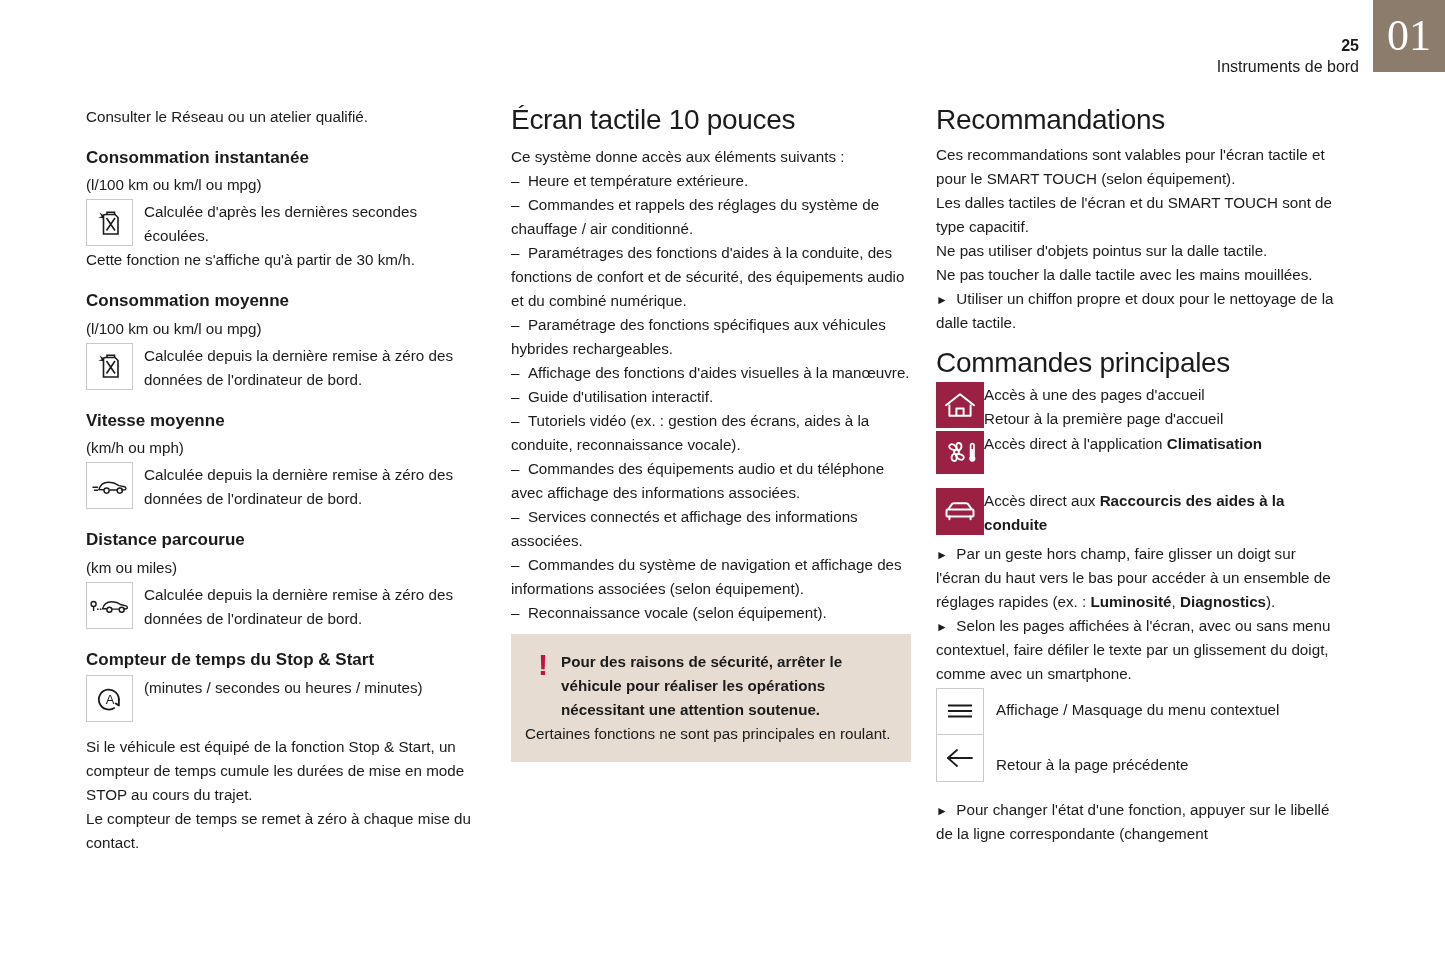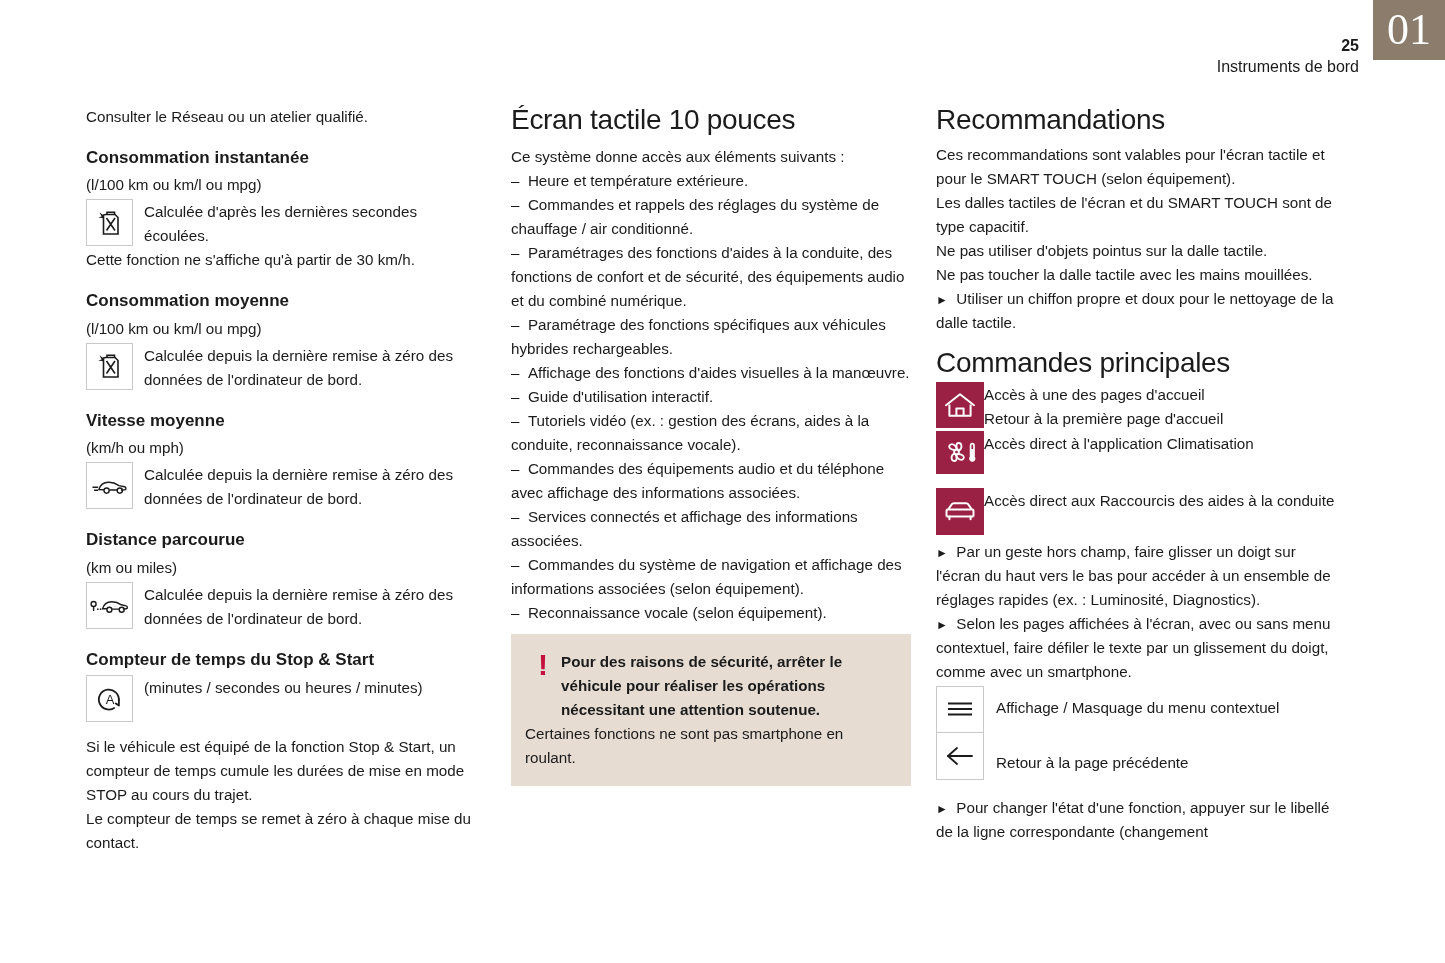--- a/index.html
+++ b/index.html
@@ -10,21 +10,21 @@
     color:#1b1b1b;
     overflow:hidden;
   }
 
   
   .header {
     position:absolute; top:0; left:0; width:1445px; height:90px;
   }
   .chapter-tab {
     position:absolute; top:0; right:0;
-    width:72px; height:60px;
+    width:72px; height:72px;
     background:#8b7c6c;
     display:flex; align-items:center; justify-content:center;
   }
   .chapter-num {
     font-family:"Liberation Serif", serif;
     font-size:44px; color:#ffffff; line-height:1; letter-spacing:0px;
   }
   .header-text {
     position:absolute; top:36px; right:86px;
     text-align:right;
@@ -112,21 +112,21 @@
   .warn-bang {
     flex:0 0 auto; width:36px;
     color:#c4123f; font-size:30px; font-weight:bold; line-height:0.92;
     text-align:center; padding-top:1px;
   }
   .warn-strong {
     font-size:15.2px; line-height:1.58; font-weight:bold; color:#1b1b1b;
   }
   .warn-body { font-size:15.2px; line-height:1.58; color:#1b1b1b; }
 
-  b { font-weight:normal; }
+  b { font-weight:bold; }
   svg { display:block; }
 </style>
 </head>
 <body>
 
 <div class="header">
   <div class="header-text">
     <div class="page-number">25</div>
     <div class="chapter-title">Instruments de bord</div>
   </div>
@@ -234,21 +234,21 @@
     <p class="body">–&nbsp;&nbsp;<span>Commandes des équipements audio et du téléphone avec affichage des informations associées.</span></p>
     <p class="body">–&nbsp;&nbsp;<span>Services connectés et affichage des informations associées.</span></p>
     <p class="body">–&nbsp;&nbsp;<span>Commandes du système de navigation et affichage des informations associées (selon équipement).</span></p>
     <p class="body">–&nbsp;&nbsp;<span>Reconnaissance vocale (selon équipement).</span></p>
 
     <div class="warn">
       <div class="warn-first">
         <div class="warn-bang">!</div>
         <div class="warn-strong">Pour des raisons de sécurité, arrêter le véhicule pour réaliser les opérations nécessitant une attention soutenue.</div>
       </div>
-      <div class="warn-body">Certaines fonctions ne sont pas smartphone en roulant.</div>
+      <div class="warn-body">Certaines fonctions ne sont pas principales en roulant.</div>
     </div>
   </div>
 
   <div class="col col-right">
     <h1 class="section">Recommandations</h1>
     <p class="body">Ces recommandations sont valables pour l'écran tactile et pour le SMART TOUCH (selon équipement).</p>
     <p class="body">Les dalles tactiles de l'écran et du SMART TOUCH sont de type capacitif.</p>
     <p class="body">Ne pas utiliser d'objets pointus sur la dalle tactile.</p>
     <p class="body">Ne pas toucher la dalle tactile avec les mains mouillées.</p>
     <p class="arrow-p"><span class="tri">►</span>&nbsp;&nbsp;<span>Utiliser un chiffon propre et doux pour le nettoyage de la dalle tactile.</span></p>

